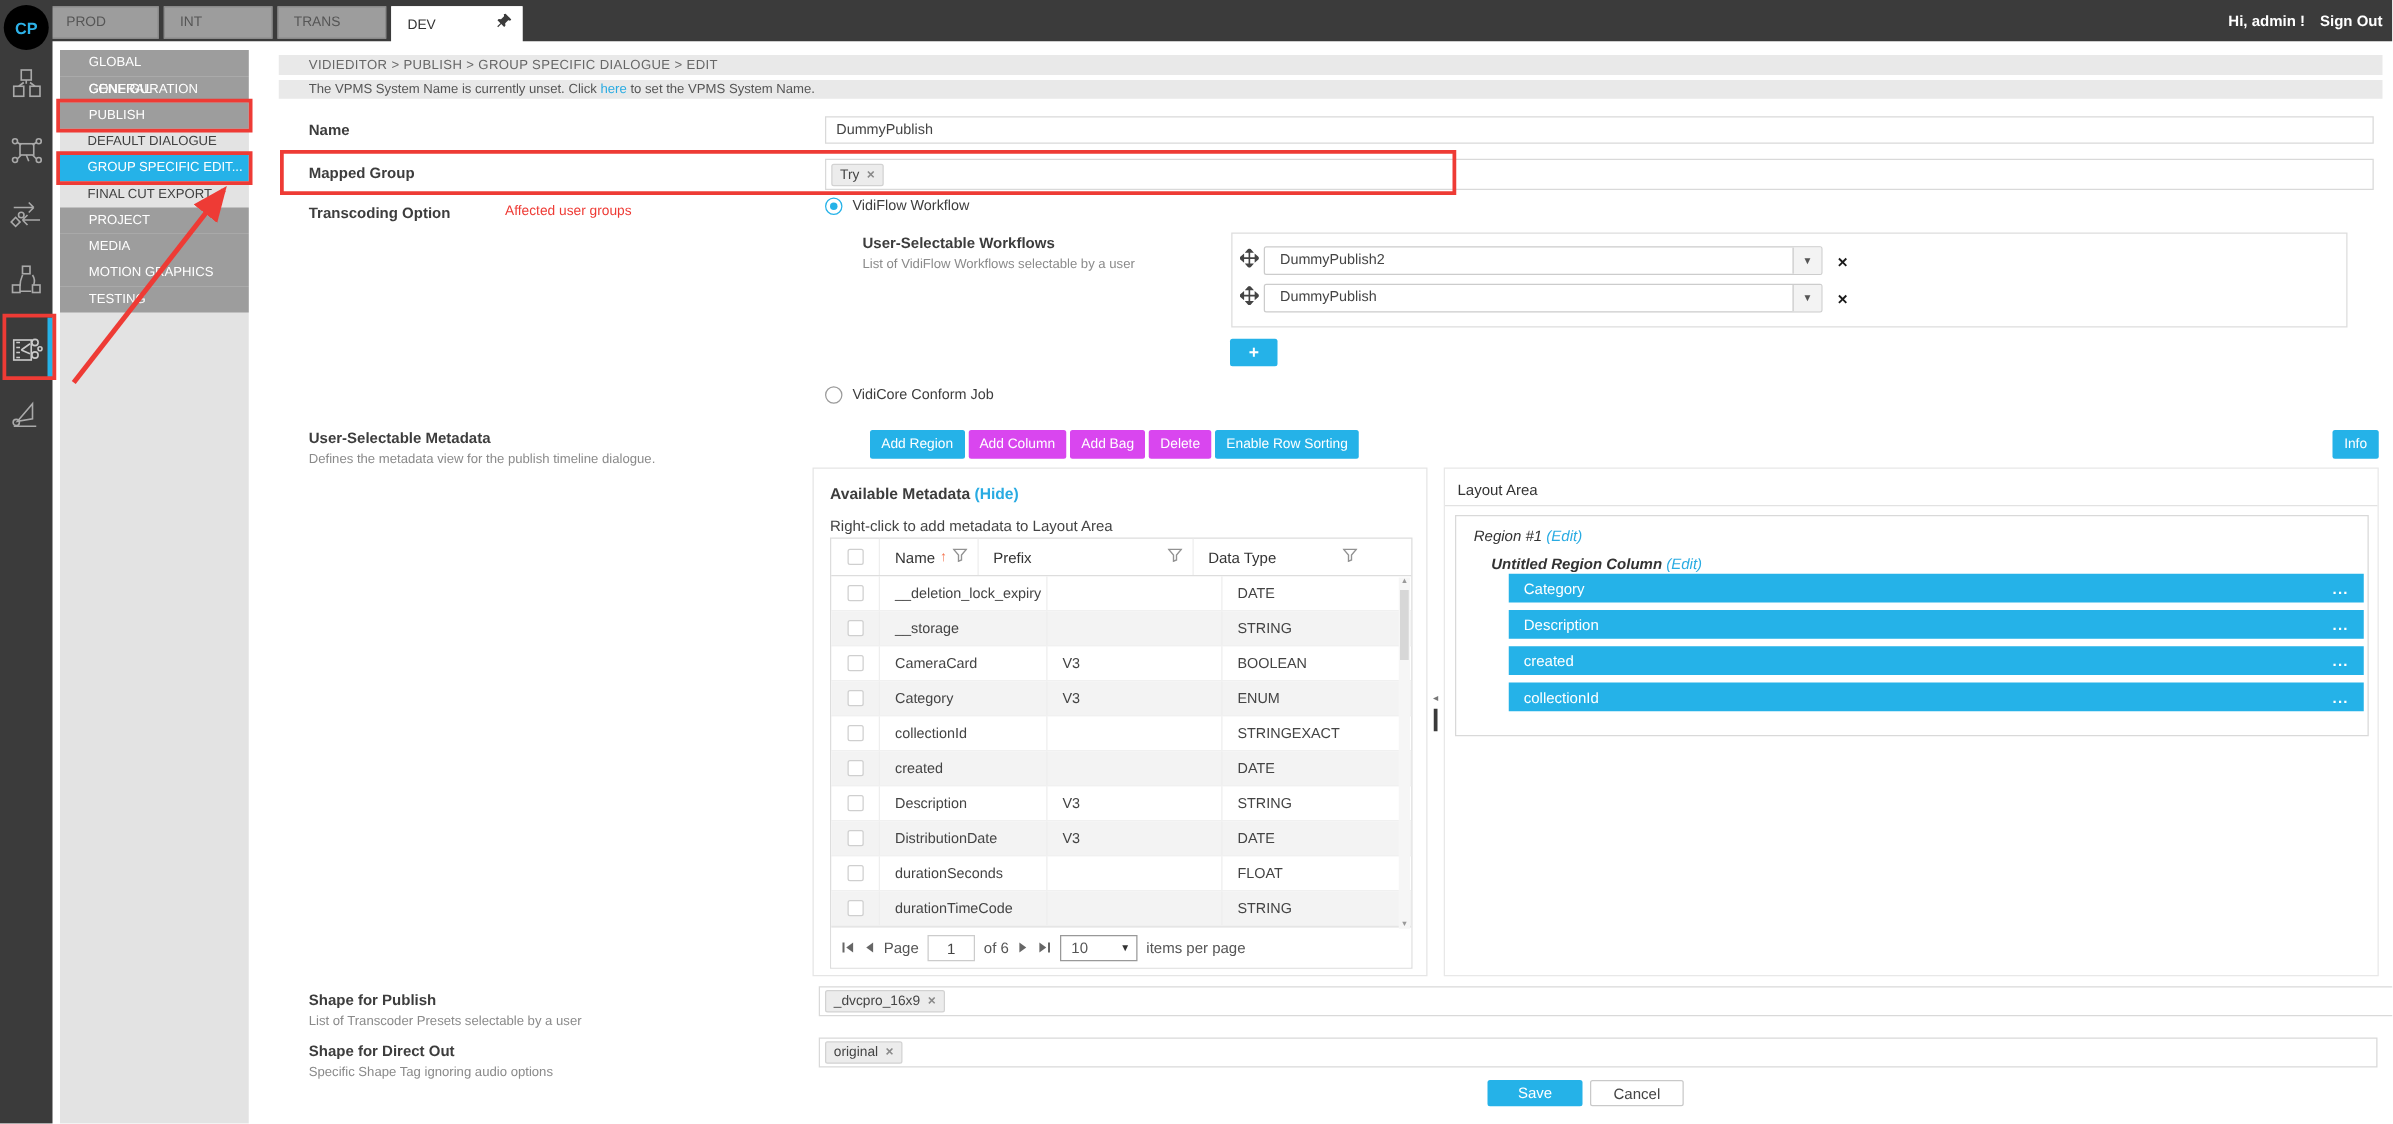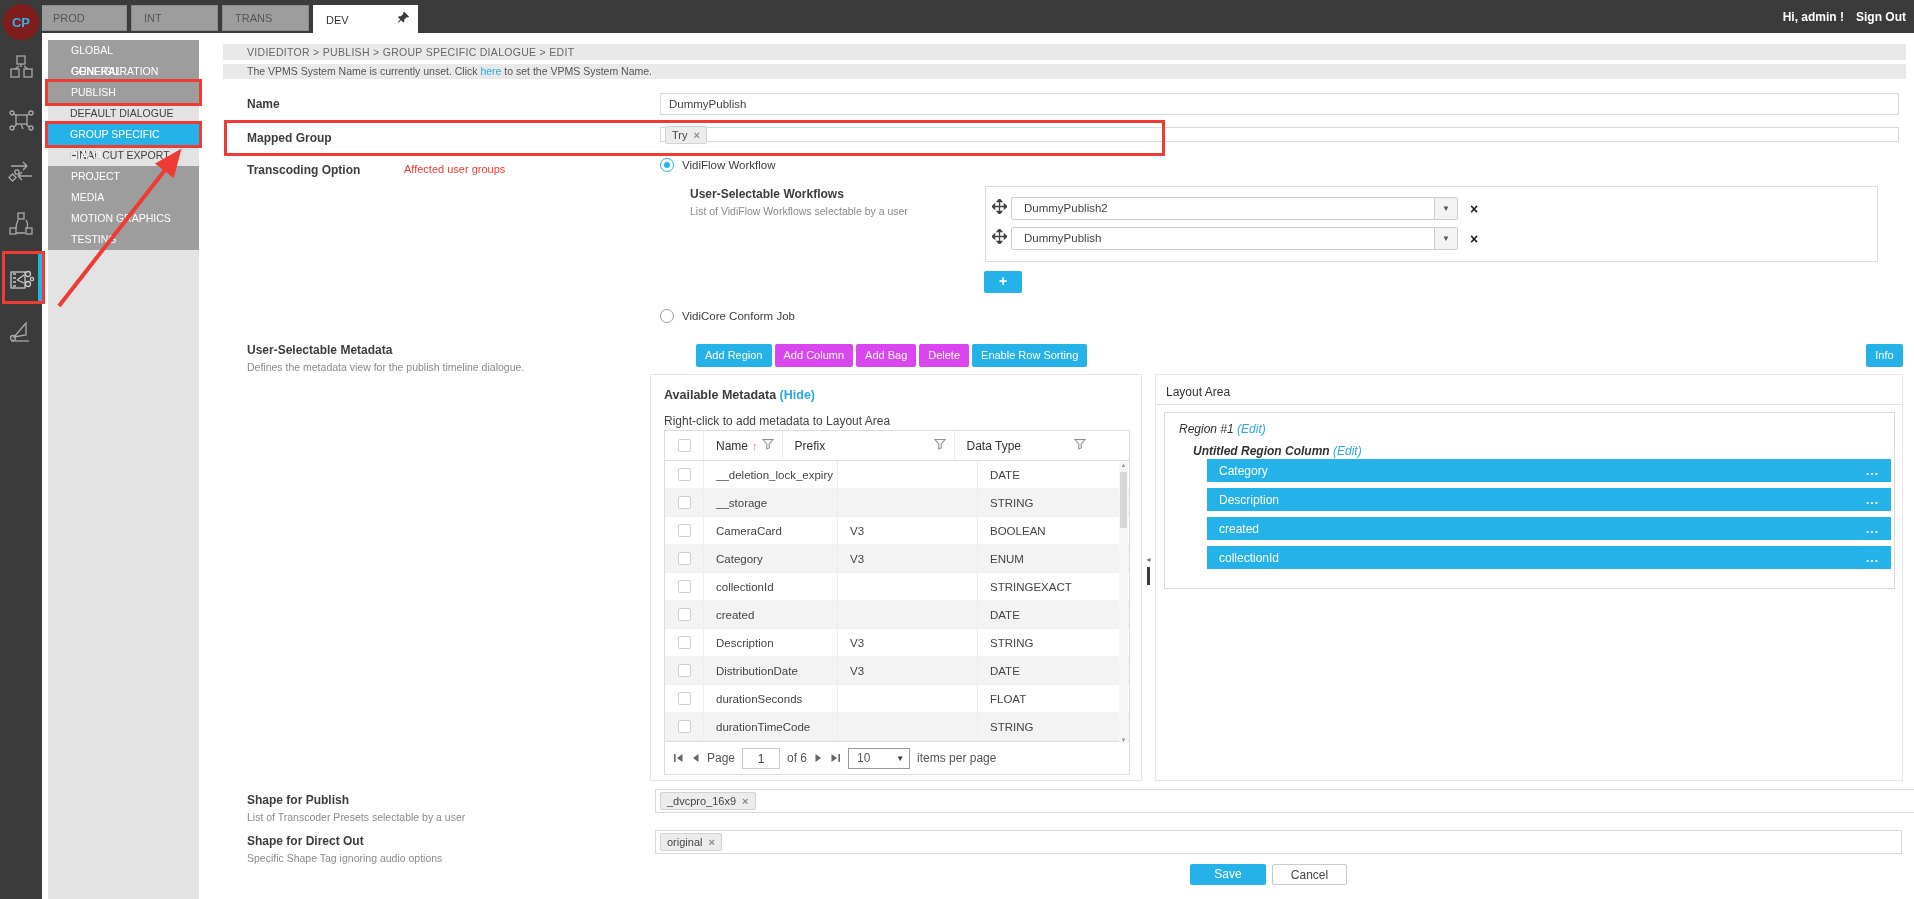--- a/index.html
+++ b/index.html
@@ -13,21 +13,21 @@
          font-size:11px; line-height:24px; padding-left:12px; display:flex; align-items:center; cursor:pointer; }
   .tab.active { width:105px; height:29px; background:#fff; border-color:#fff; color:#333; }
   .pin { display:none; margin-left:auto; margin-right:7px; }
   .pin.show { display:block; }
   .account { position:absolute; right:8px; top:0; height:33px; display:flex; align-items:center; gap:12px;
              color:#fff; font-size:12px; font-weight:bold; }
   .account .signout { cursor:pointer; }
 
   
   .rail { position:absolute; left:0; top:0; width:42px; height:899px; background:#3b3b3b; z-index:2; }
-  .avatar { position:absolute; left:3px; top:4px; width:36px; height:36px; border-radius:50%; background:#7f1d1d;
+  .avatar { position:absolute; left:3px; top:4px; width:36px; height:36px; border-radius:50%; background:#000000;
             color:#2db2e8; font-weight:bold; font-size:13px; display:flex; align-items:center; justify-content:center; cursor:pointer; }
   .ric { position:absolute; left:8px; width:27px; height:27px; cursor:pointer; }
   .rail-active-bar { position:absolute; left:38px; top:254px; width:4px; height:49px; background:#25b2e8; }
   .rail-red-box { position:absolute; left:2px; top:251px; width:43px; height:53px; border:3px solid #ee3b35; z-index:6; pointer-events:none; }
 
   
   .nav { position:absolute; left:48px; top:40px; width:151px; height:859px; background:#e3e3e3; z-index:1; }
   .nav-item { height:21px; line-height:21px; font-size:10.5px; padding-left:23px; cursor:pointer; }
   .nav-item.g { background:#9d9d9d; color:#fff; }
   .nav-item.s { background:#e3e3e3; color:#3f3f3f; padding-left:22px; }
@@ -40,21 +40,21 @@
   .notice-bar { position:absolute; left:223px; top:64px; width:1683px; height:15px; background:#e9e9e9;
                 font-size:10.5px; color:#555; line-height:15px; padding-left:24px; }
   .link { color:#29abe2; cursor:pointer; text-decoration:none; }
 
   
   .flabel { position:absolute; font-size:12px; font-weight:600; color:#3d3d3d; }
   .fsub { position:absolute; font-size:10.5px; color:#8a8a8a; }
   .tinput { position:absolute; border:1px solid #d9d9d9; font-size:11.5px; color:#444; background:#fff; }
   #name-input { left:660px; top:93px; width:1239px; height:22px; line-height:20px; padding-left:8px; }
   #mg-field, .tagfield { display:flex; align-items:center; padding-left:4px; }
-  #mg-field { left:660px; top:127px; width:1239px; height:15px; }
+  #mg-field { left:660px; top:127px; width:1239px; height:25px; }
   #mg-redbox { position:absolute; left:224px; top:120px; width:941px; height:36px; border:3px solid #ee3b35; z-index:7; pointer-events:none; }
   .chip { display:inline-flex; align-items:center; background:#ececec; border:1px solid #d2d2d2; border-radius:2px;
           height:18px; padding:0 6px; font-size:11px; color:#444; }
   .chip .x { margin-left:6px; color:#8a8a8a; font-weight:bold; font-size:11px; cursor:pointer; }
   .radio-row { position:absolute; display:flex; align-items:center; gap:8px; cursor:pointer; }
   .rb { width:14px; height:14px; border-radius:50%; border:1px solid #9a9a9a; background:#fff; position:relative; }
   .rb.on { border-color:#25b2e8; }
   .rb.on::after { content:""; position:absolute; left:3px; top:3px; width:6px; height:6px; border-radius:50%; background:#25b2e8; }
   .radio-lbl { font-size:11.5px; color:#3d3d3d; }
   #affected-note { position:absolute; left:404px; top:163px; font-size:11px; color:#ee3b35; }
@@ -240,21 +240,21 @@
 
       <div class="nav-item g red-box">
         <span>PUBLISH</span>
       </div>
 
       <div class="nav-item s">
         <span>DEFAULT DIALOGUE</span>
       </div>
 
       <div class="nav-item s sel red-box">
-        <span>GROUP SPECIFIC DIALO...</span>
+        <span>GROUP SPECIFIC EDIT...</span>
       </div>
 
       <div class="nav-item s">
         <span>FINAL CUT EXPORT</span>
       </div>
 
       <div class="nav-item g">
         <span>PROJECT</span>
       </div>
 

